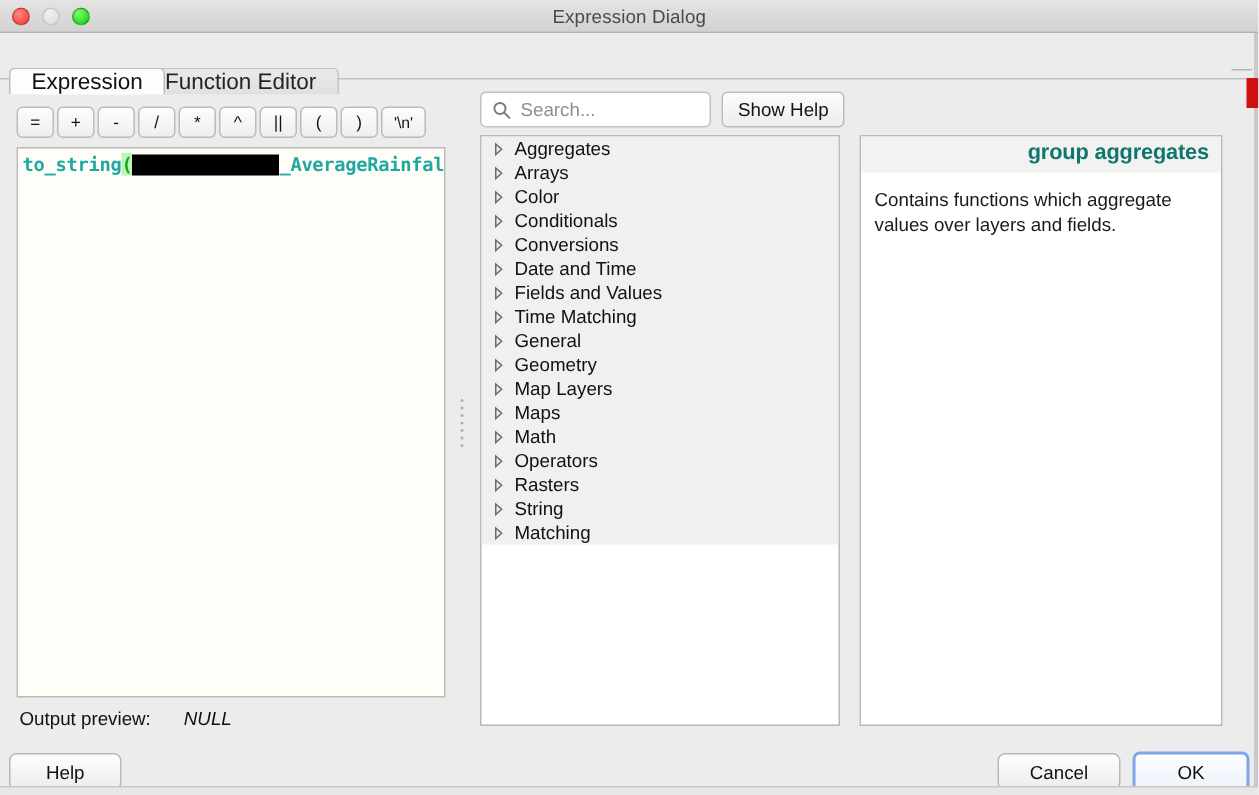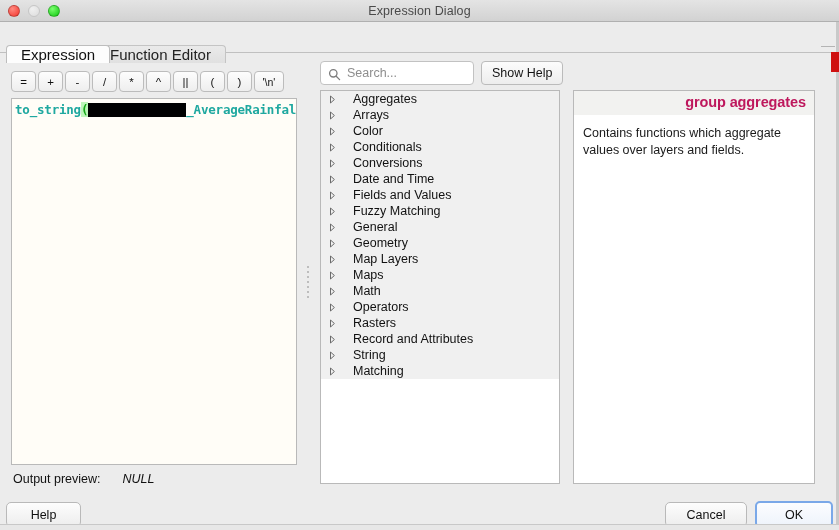--- a/index.html
+++ b/index.html
@@ -164,36 +164,36 @@
     height: 16px;
     display: flex; align-items: center;
     padding-left: 8px;
     font-size: 12.5px; color: #111111;
   }
   .arrow {
     width: 11px; flex: none;
     display: flex; align-items: center; justify-content: flex-start;
   }
   .arrow svg { display: block; }
-  .tree-label { margin-left: 13px; }
+  .tree-label { margin-left: 3px; }
 
   
   .help-panel {
     position: absolute; left: 573px; top: 90px;
     width: 242px; height: 394px;
     background: #ffffff;
     border: 1px solid #b9b9b9;
     overflow: hidden;
   }
   .help-title {
     background: #f2f2f0;
     text-align: right;
     padding: 3px 8px 5px 8px;
     font-size: 14.5px; font-weight: 700;
-    color: #be185d;
+    color: #0f766e;
     letter-spacing: -0.1px;
   }
   .help-body {
     padding: 10px 10px 0 9px;
     font-size: 12.5px; color: #1a1a1a;
     line-height: 17px;
   }
 
   
   .output-row {
@@ -361,21 +361,21 @@
             </svg>
           </span>
           <span class="tree-label">Fields and Values</span>
         </div>
         <div class="tree-item">
           <span class="arrow">
             <svg width="7" height="9" viewBox="0 0 7 9">
               <path d="M1.5 1 L5.4 4.5 L1.5 8 Z" fill="none" stroke="#6b6b6b" stroke-width="1"></path>
             </svg>
           </span>
-          <span class="tree-label">Fuzzy Matching</span>
+          <span class="tree-label">Time Matching</span>
         </div>
         <div class="tree-item">
           <span class="arrow">
             <svg width="7" height="9" viewBox="0 0 7 9">
               <path d="M1.5 1 L5.4 4.5 L1.5 8 Z" fill="none" stroke="#6b6b6b" stroke-width="1"></path>
             </svg>
           </span>
           <span class="tree-label">General</span>
         </div>
         <div class="tree-item">
@@ -418,28 +418,20 @@
           </span>
           <span class="tree-label">Operators</span>
         </div>
         <div class="tree-item">
           <span class="arrow">
             <svg width="7" height="9" viewBox="0 0 7 9">
               <path d="M1.5 1 L5.4 4.5 L1.5 8 Z" fill="none" stroke="#6b6b6b" stroke-width="1"></path>
             </svg>
           </span>
           <span class="tree-label">Rasters</span>
-        </div>
-        <div class="tree-item">
-          <span class="arrow">
-            <svg width="7" height="9" viewBox="0 0 7 9">
-              <path d="M1.5 1 L5.4 4.5 L1.5 8 Z" fill="none" stroke="#6b6b6b" stroke-width="1"></path>
-            </svg>
-          </span>
-          <span class="tree-label">Record and Attributes</span>
         </div>
         <div class="tree-item">
           <span class="arrow">
             <svg width="7" height="9" viewBox="0 0 7 9">
               <path d="M1.5 1 L5.4 4.5 L1.5 8 Z" fill="none" stroke="#6b6b6b" stroke-width="1"></path>
             </svg>
           </span>
           <span class="tree-label">String</span>
         </div>
         <div class="tree-item">

